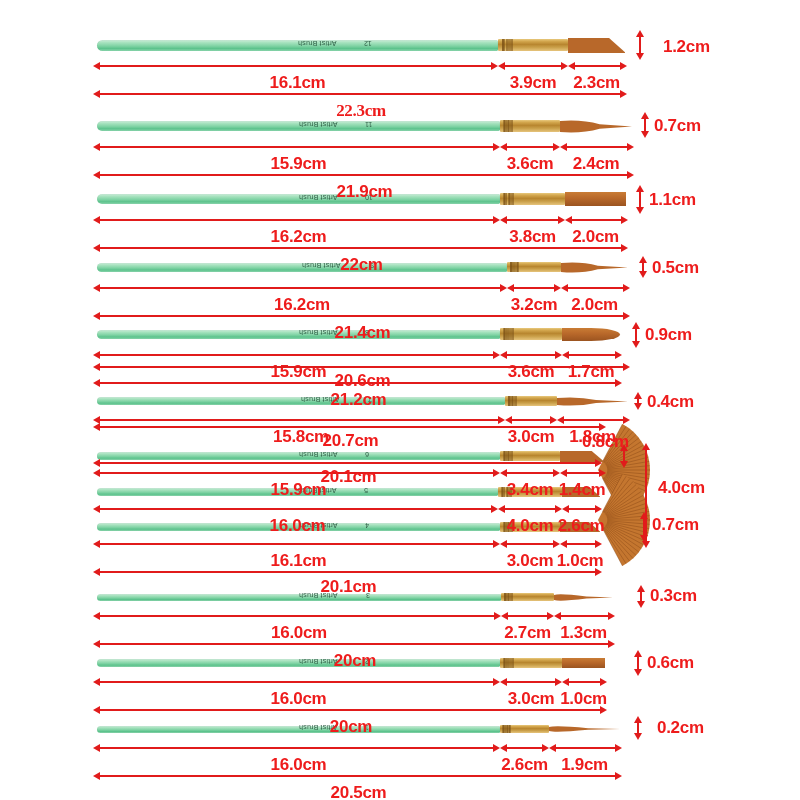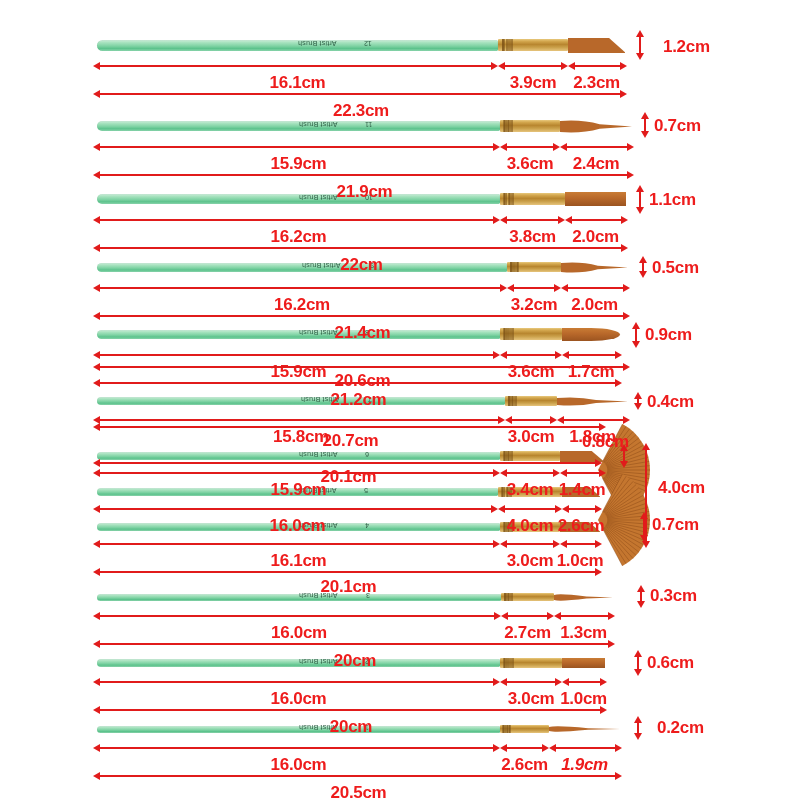--- a/index.html
+++ b/index.html
@@ -282,21 +282,21 @@
     <div class="arrowL" style="left: 498px; top: 61.8px;"></div>
     <div class="arrowR" style="left: 561px; top: 61.8px;"></div>
     <div class="dimlabel" style="top: 73px; left: 533px; transform: translateX(-50%);">3.9cm</div>
     <div class="dimline" style="left: 574px; top: 65px; width: 47px;"></div>
     <div class="arrowL" style="left: 568px; top: 61.8px;"></div>
     <div class="arrowR" style="left: 620px; top: 61.8px;"></div>
     <div class="dimlabel" style="top: 73px; left: 596.5px; transform: translateX(-50%);">2.3cm</div>
     <div class="dimline" style="left: 99px; top: 93px; width: 522px;"></div>
     <div class="arrowL" style="left: 93px; top: 89.8px;"></div>
     <div class="arrowR" style="left: 620px; top: 89.8px;"></div>
-    <div class="dimlabel" style="top: 101px; left: 361px; transform: translateX(-50%);">22.3cm</div>
+    <div class="dimlabel" style="top: 101px; left: 361px; transform: translateX(-50%); font-family: Liberation Serif, serif;">22.3cm</div>
     <div class="dimline" style="left: 99px; top: 146px; width: 395px;"></div>
     <div class="arrowL" style="left: 93px; top: 142.8px;"></div>
     <div class="arrowR" style="left: 493px; top: 142.8px;"></div>
     <div class="dimlabel" style="top: 154px; left: 298.5px; transform: translateX(-50%);">15.9cm</div>
     <div class="dimline" style="left: 506px; top: 146px; width: 48px;"></div>
     <div class="arrowL" style="left: 500px; top: 142.8px;"></div>
     <div class="arrowR" style="left: 553px; top: 142.8px;"></div>
     <div class="dimlabel" style="top: 154px; left: 530px; transform: translateX(-50%);">3.6cm</div>
     <div class="dimline" style="left: 566px; top: 146px; width: 62px;"></div>
     <div class="arrowL" style="left: 560px; top: 142.8px;"></div>
@@ -454,21 +454,21 @@
     <div class="arrowL" style="left: 93px; top: 743.8px;"></div>
     <div class="arrowR" style="left: 493px; top: 743.8px;"></div>
     <div class="dimlabel" style="top: 755px; left: 298.5px; transform: translateX(-50%);">16.0cm</div>
     <div class="dimline" style="left: 506px; top: 747px; width: 37px;"></div>
     <div class="arrowL" style="left: 500px; top: 743.8px;"></div>
     <div class="arrowR" style="left: 542px; top: 743.8px;"></div>
     <div class="dimlabel" style="top: 755px; left: 524.5px; transform: translateX(-50%);">2.6cm</div>
     <div class="dimline" style="left: 555px; top: 747px; width: 61px;"></div>
     <div class="arrowL" style="left: 549px; top: 743.8px;"></div>
     <div class="arrowR" style="left: 615px; top: 743.8px;"></div>
-    <div class="dimlabel" style="top: 755px; left: 584.5px; transform: translateX(-50%); font-style: italic;">1.9cm</div>
+    <div class="dimlabel" style="top: 755px; left: 584.5px; transform: translateX(-50%);">1.9cm</div>
     <div class="dimline" style="left: 99px; top: 775px; width: 517px;"></div>
     <div class="arrowL" style="left: 93px; top: 771.8px;"></div>
     <div class="arrowR" style="left: 615px; top: 771.8px;"></div>
     <div class="dimlabel" style="top: 783px; left: 358.5px; transform: translateX(-50%);">20.5cm</div>
     <div class="vline" style="left: 639px; top: 35px; height: 20px;"></div>
     <div class="arrowU" style="left: 635.8px; top: 30px;"></div>
     <div class="arrowD" style="left: 635.8px; top: 53px;"></div>
     <div class="dimlabel" style="left: 663px; top: 37px;">1.2cm</div>
     <div class="vline" style="left: 644px; top: 117px; height: 16px;"></div>
     <div class="arrowU" style="left: 640.8px; top: 112px;"></div>

